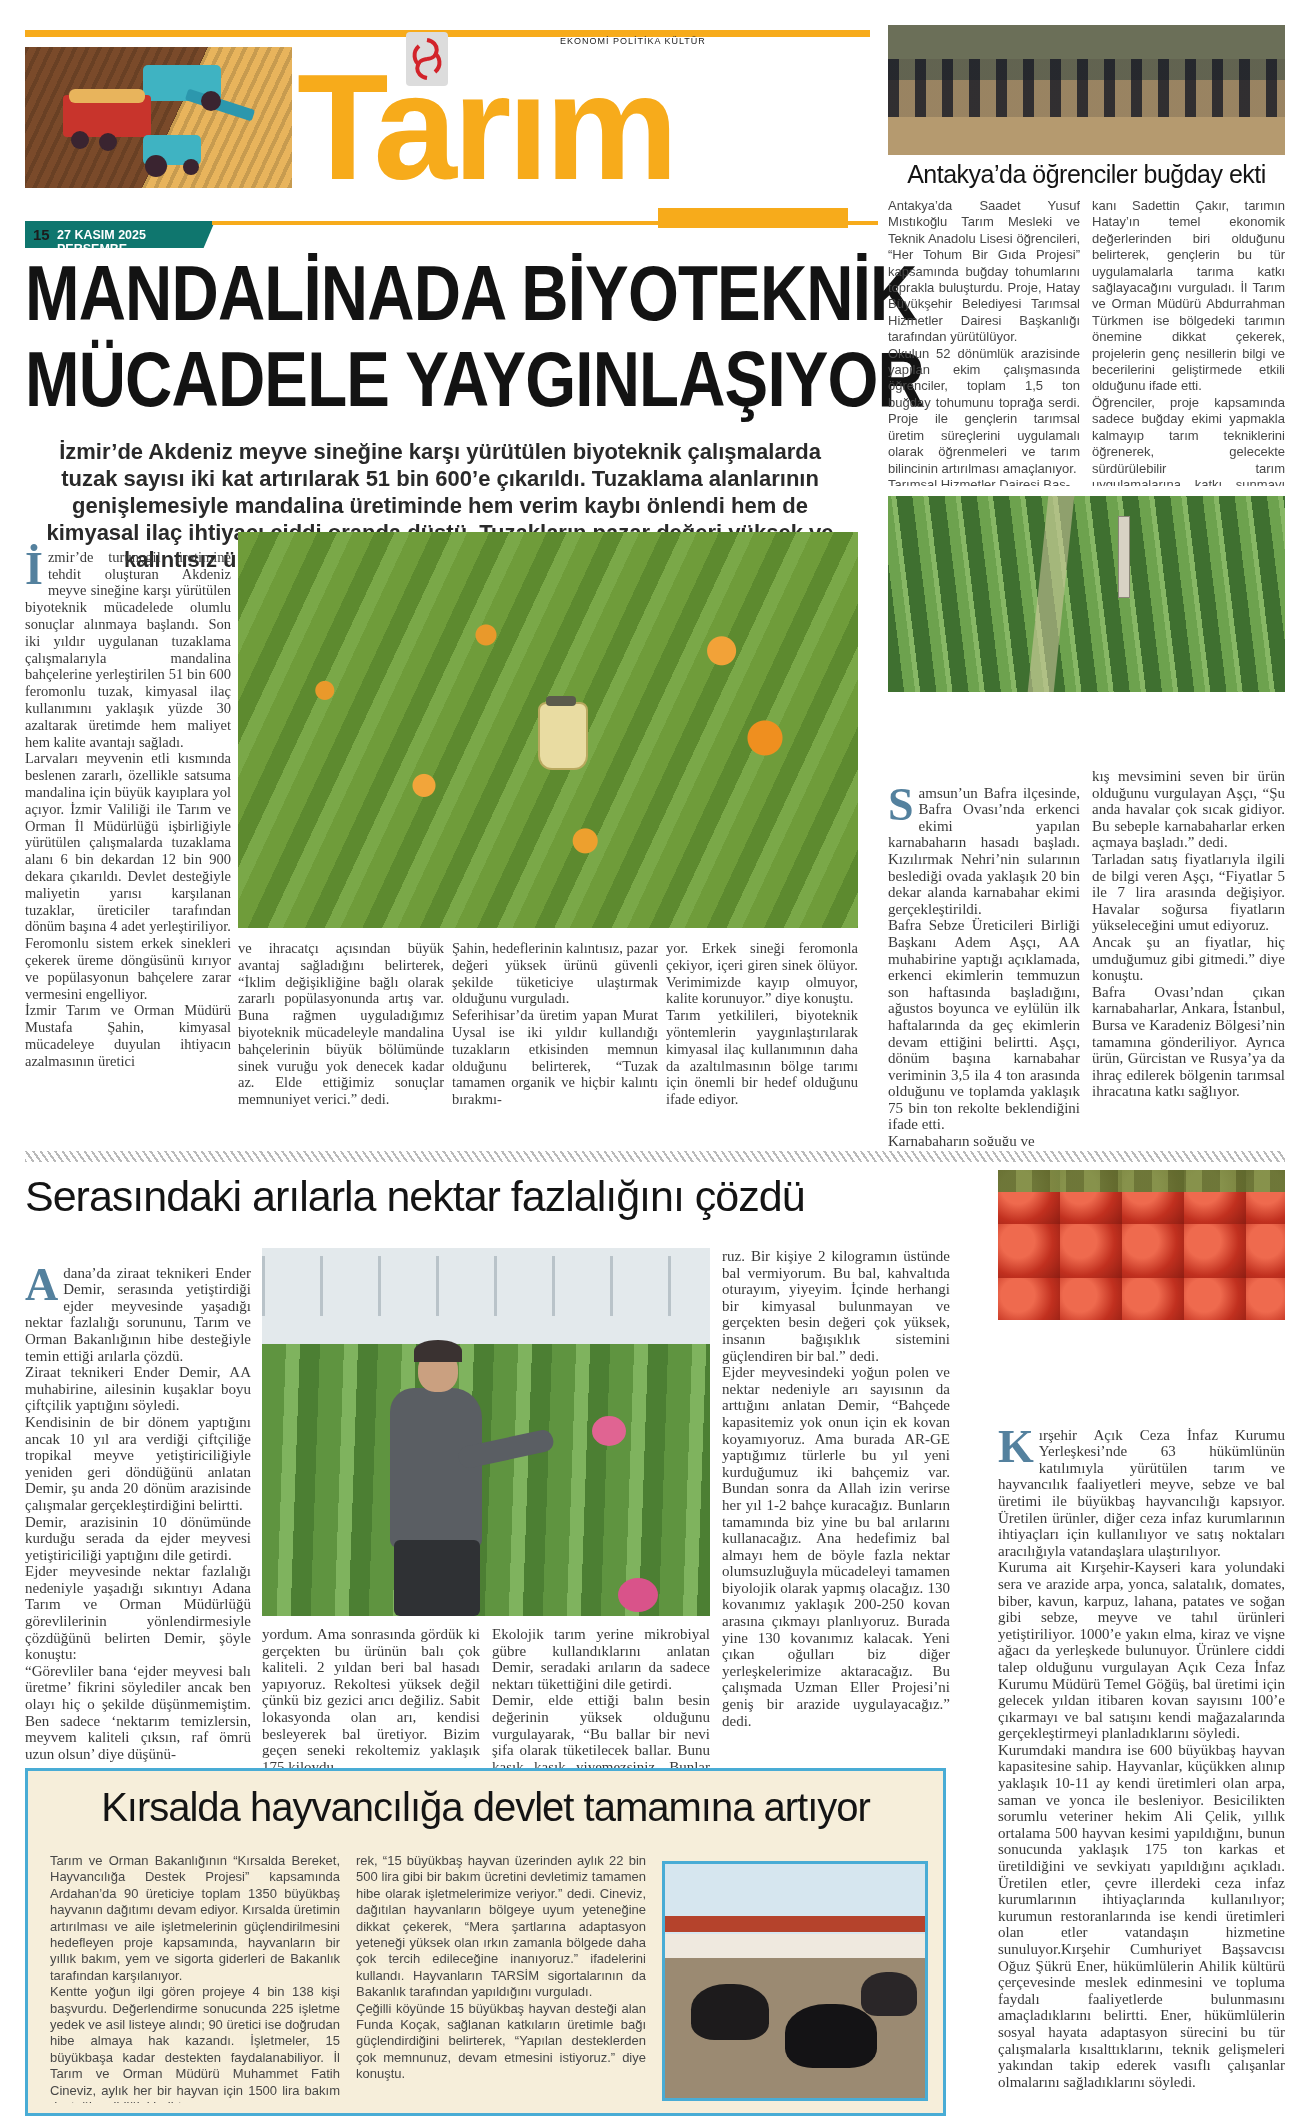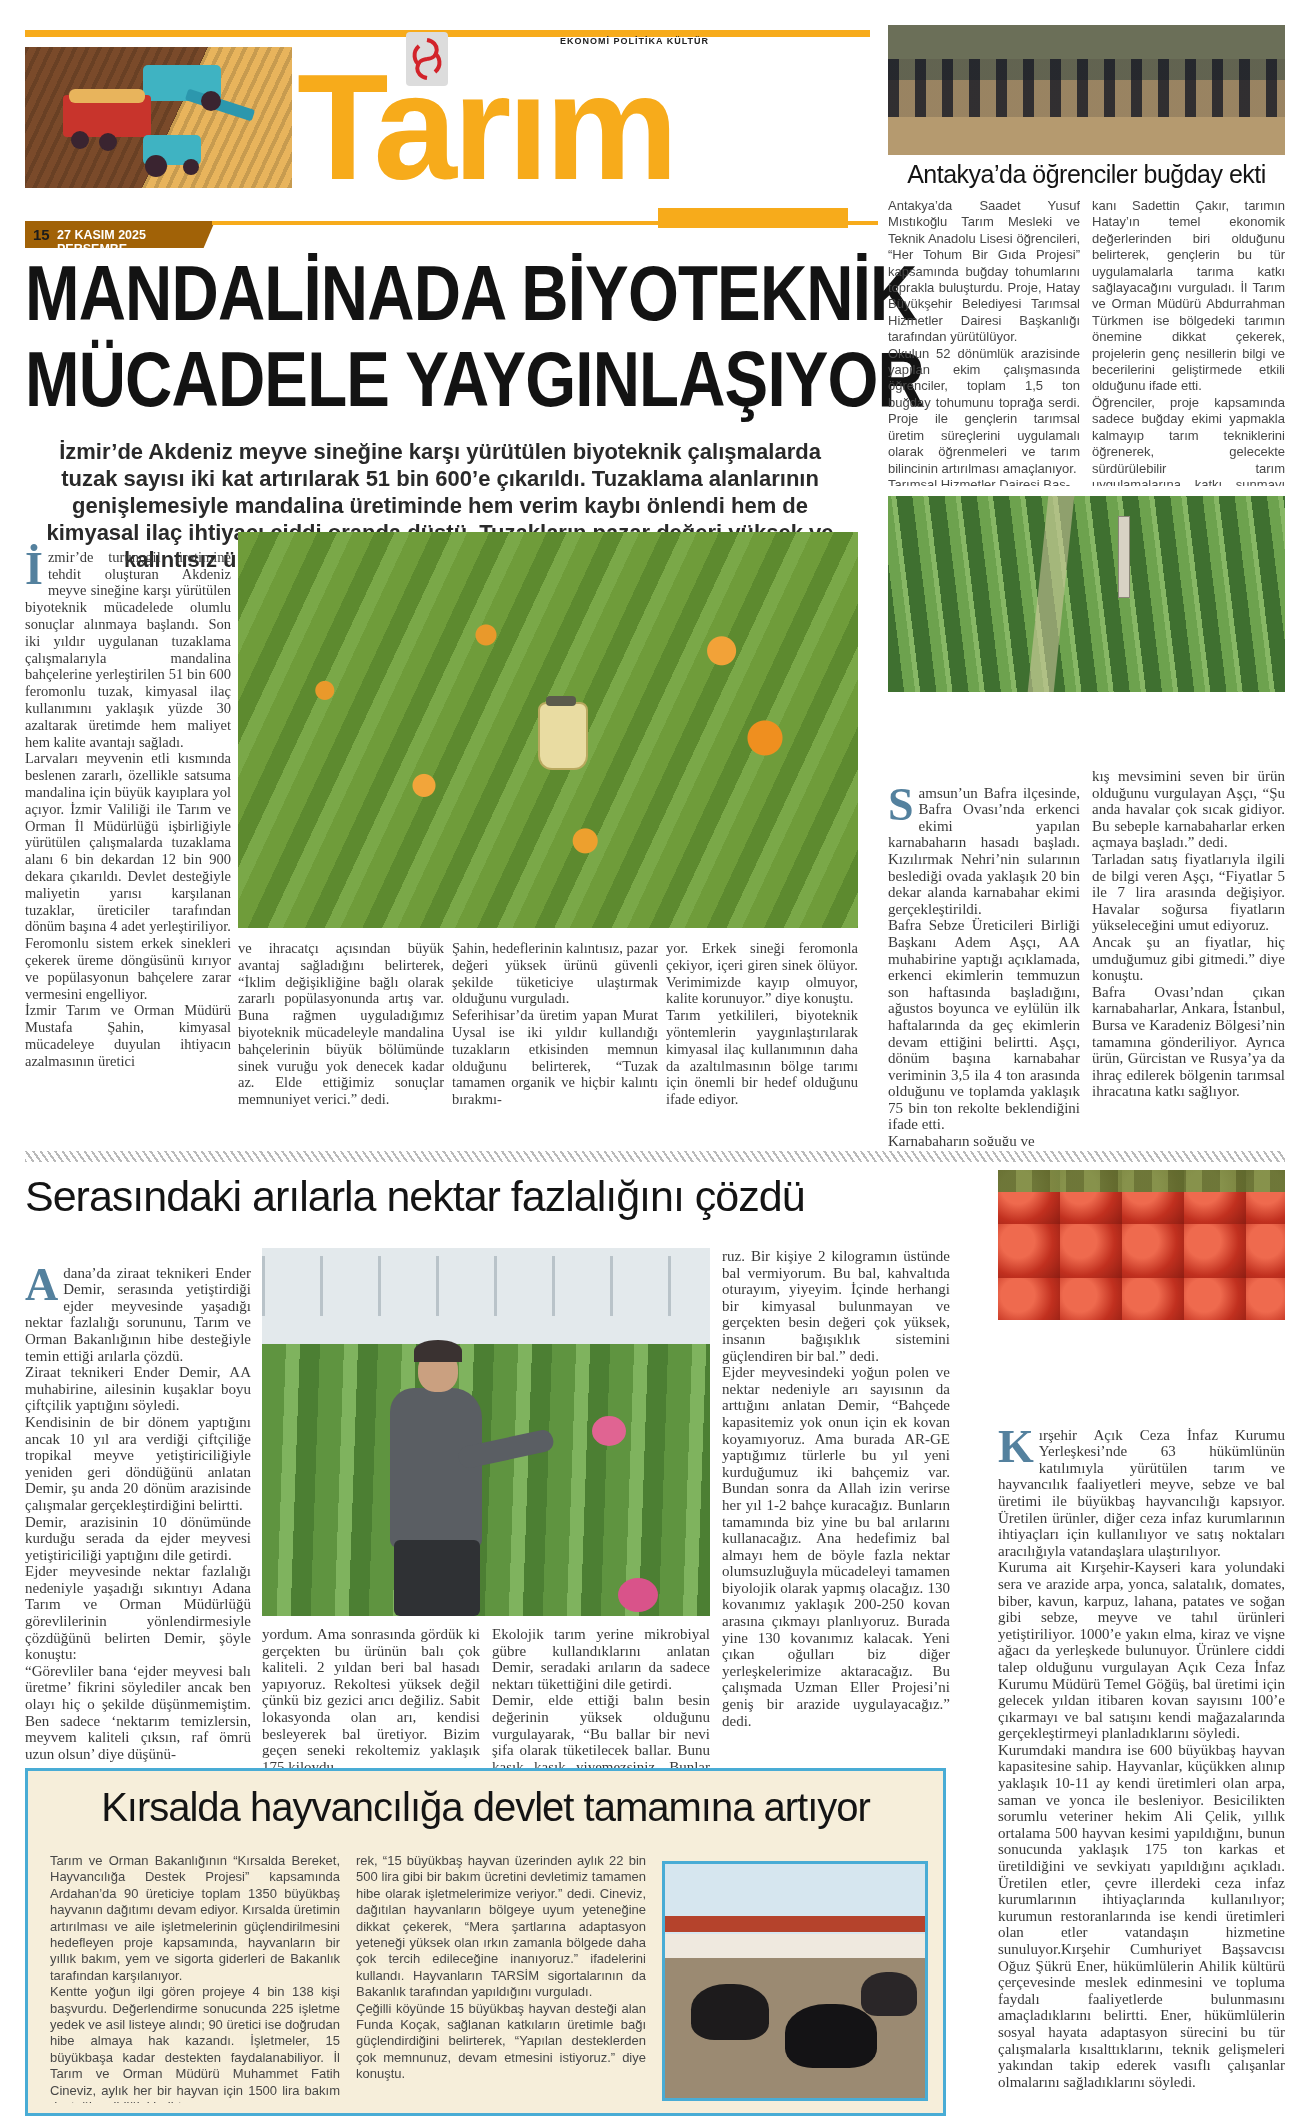--- a/index.html
+++ b/index.html
@@ -43,25 +43,25 @@
   <div class="abs deco" style="left:406px;top:32px;width:42px;height:54px;background:#dcdcdc;border-radius:4px;">
     <svg width="42" height="54" viewBox="0 0 42 54">
         <g fill="none" stroke="#D2232A" stroke-width="4">
           <path d="M21 8 C34 10 34 26 21 27"></path>
           <path d="M21 46 C8 44 8 28 21 27"></path>
           <path d="M13 14 C6 20 8 30 14 33"></path>
           <path d="M29 40 C36 34 34 24 28 21"></path>
         </g>
       </svg>
   </div>
-  <div class="abs sans" style="left:560px;top:36px;font-size:9px;font-weight:700;color:#222;letter-spacing:1px;">EKONOMİ POLİTİKA KÜLTÜR</div>
+  <div class="abs sans" style="left:560px;top:36px;font-size:9px;font-weight:400;color:#222;letter-spacing:1px;">EKONOMİ POLİTİKA KÜLTÜR</div>
   <div class="abs sans" style="left:297px;top:52px;font-size:150px;line-height:150px;font-weight:800;color:#F7AB1B;letter-spacing:-4px;">Tarım</div>
   <div class="abs deco" style="left:658px;top:208px;width:190px;height:20px;background:#F7AB1B;"></div>
 
-  <div class="abs sans" style="left:25px;top:221px;width:190px;height:27px;background:#a16207;clip-path:polygon(0 0,100% 0,94% 100%,0 100%);">
+  <div class="abs sans" style="left:25px;top:221px;width:190px;height:27px;background:#0f766e;clip-path:polygon(0 0,100% 0,94% 100%,0 100%);">
     <span style="position:absolute;left:8px;top:5px;font-size:15px;font-weight:800;color:#1c1c1c;">15</span>
     <span style="position:absolute;left:32px;top:7px;font-size:12.5px;font-weight:700;color:#ffffff;">27 KASIM 2025 PERŞEMBE</span>
   </div>
   <div class="abs deco" style="left:212px;top:221px;width:666px;height:4px;background:#F7AB1B;"></div>
 
   <div class="abs sans headline-cond" style="left:25px;top:250px;font-size:77px;line-height:86px;white-space:pre-line;">MANDALİNADA BİYOTEKNİK
 MÜCADELE YAYGINLAŞIYOR</div>
   <div class="abs sans subhead" style="left:30px;top:438px;width:820px;font-size:22px;line-height:27px;">İzmir’de Akdeniz meyve sineğine karşı yürütülen biyoteknik çalışmalarda tuzak sayısı iki kat artırılarak 51 bin 600’e çıkarıldı. Tuzaklama alanlarının genişlemesiyle mandalina üretiminde hem verim kaybı önlendi hem de kimyasal ilaç ihtiyacı ciddi oranda düştü. Tuzakların pazar değeri yüksek ve kalıntısız ürün elde edilmesinde kritik rol oynadığını belirtildi</div>
 
   <div class="abs serif body-serif col" style="left:25px;top:532px;width:206px;height:614px;">

